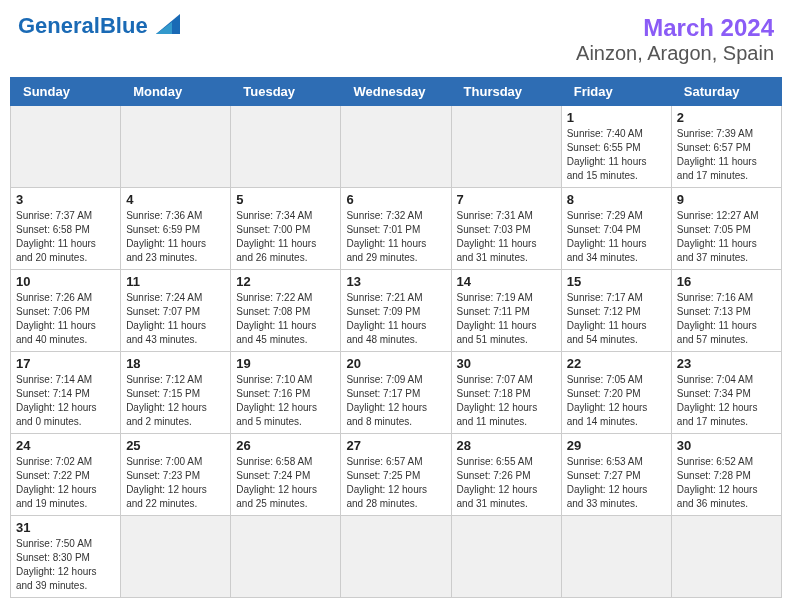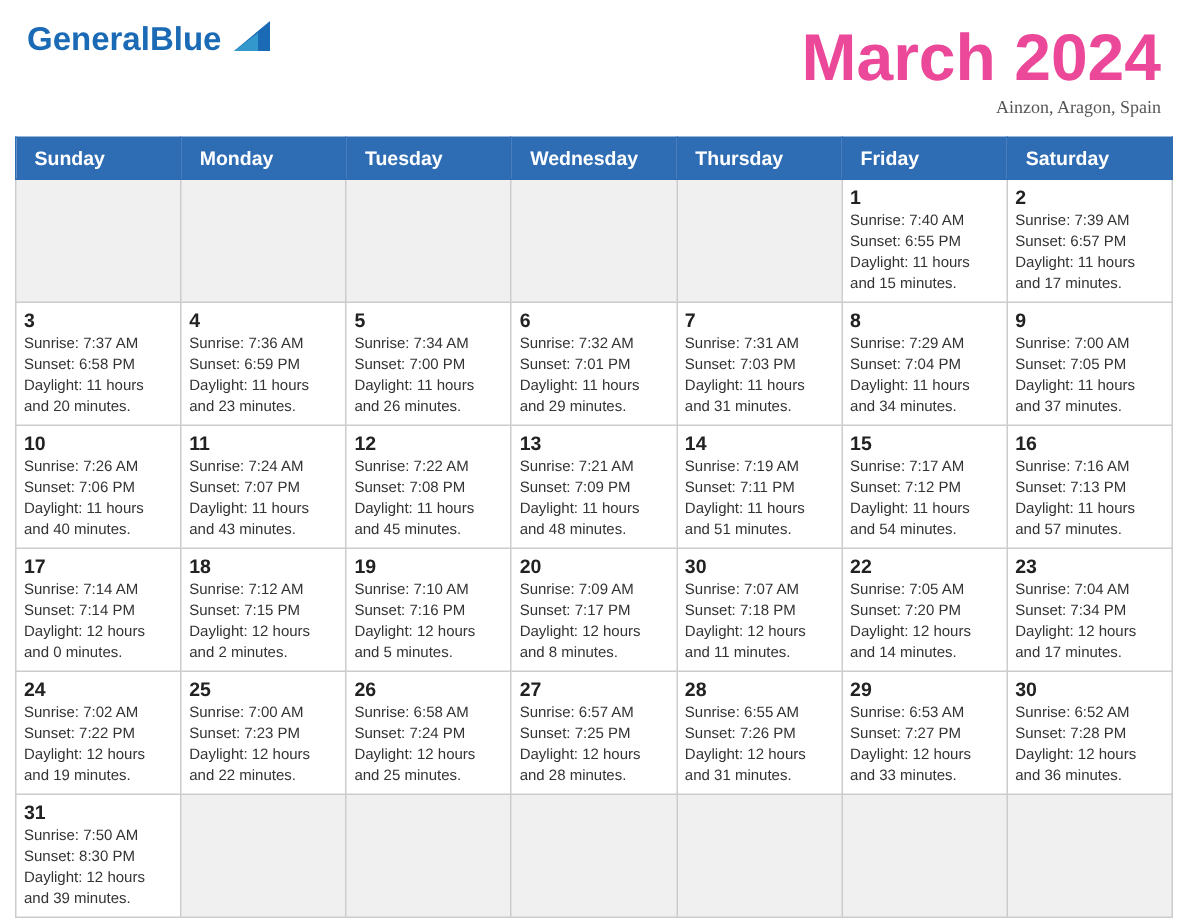--- a/index.html
+++ b/index.html
@@ -32,28 +32,27 @@
       color: #1a6ab5;
     }
     .logo-text-wrap {
       display: flex;
       align-items: center;
     }
     .title-area {
       text-align: right;
     }
     .main-title {
-      font-size: 44px;
+      font-size: 24px;
       font-weight: bold;
-      color: #ec4899;
+      color: #8b5cf6;
     }
     .subtitle {
-      font-size: 12px;
+      font-size: 20px;
       color: #555;
-      font-family: Liberation Serif, serif;
     }
     .calendar {
       width: 100%;
       border-collapse: collapse;
       border: 1px solid #bbb;
     }
     .calendar th {
       background-color: #2e6db4;
       color: #fff;
       text-align: left;
@@ -173,21 +172,21 @@
 Daylight: 11 hours and 31 minutes.</div>
         </td>
         <td>
           <span class="day-number">8</span>
           <div class="day-info">Sunrise: 7:29 AM
 Sunset: 7:04 PM
 Daylight: 11 hours and 34 minutes.</div>
         </td>
         <td>
           <span class="day-number">9</span>
-          <div class="day-info">Sunrise: 7:00 AM
+          <div class="day-info">Sunrise: 12:27 AM
 Sunset: 7:05 PM
 Daylight: 11 hours and 37 minutes.</div>
         </td>
       </tr>
       <tr>
         <td>
           <span class="day-number">10</span>
           <div class="day-info">Sunrise: 7:26 AM
 Sunset: 7:06 PM
 Daylight: 11 hours and 40 minutes.</div>

